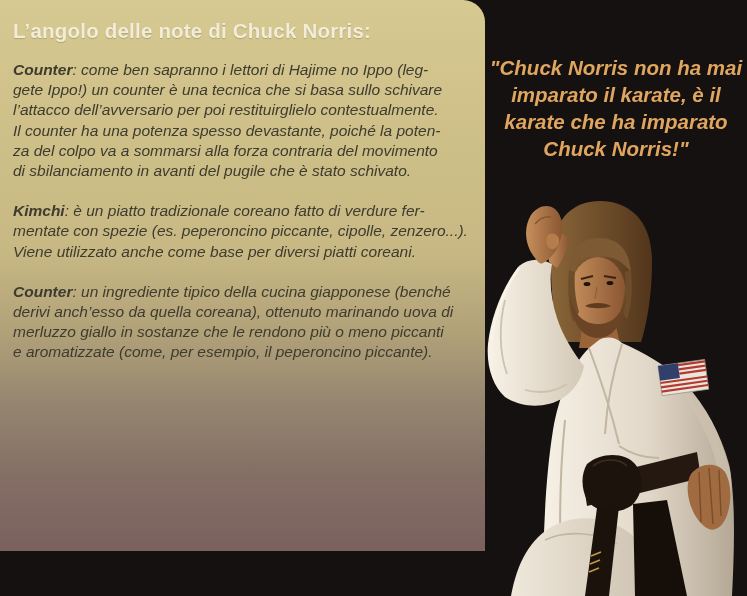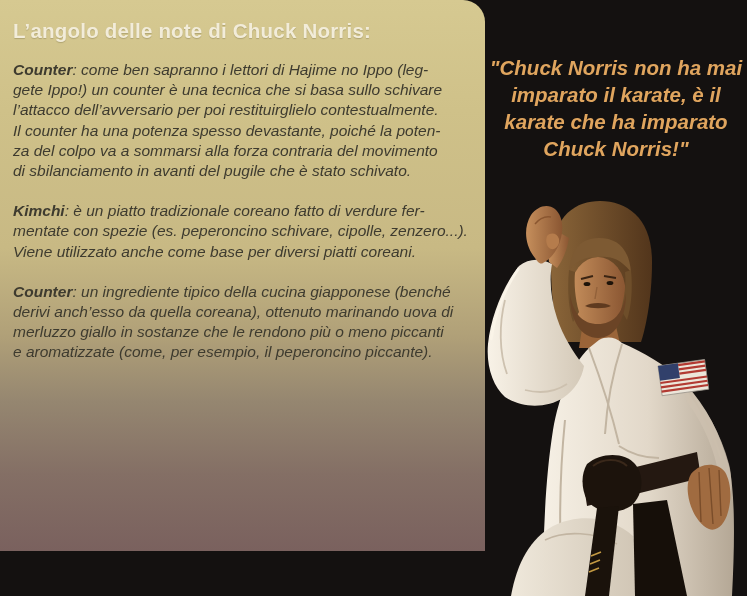--- a/index.html
+++ b/index.html
@@ -56,21 +56,21 @@
   <h1 class="page-title">L’angolo delle note di Chuck Norris:</h1>
 
   <p class="note"><span class="term">Counter</span><span>: come ben sapranno i lettori di Hajime no Ippo (leg-
 gete Ippo!) un counter è una tecnica che si basa sullo schivare
 l’attacco dell’avversario per poi restituirglielo contestualmente.
 Il counter ha una potenza spesso devastante, poiché la poten-
 za del colpo va a sommarsi alla forza contraria del movimento
 di sbilanciamento in avanti del pugile che è stato schivato.</span></p>
 
   <p class="note"><span class="term">Kimchi</span><span>: è un piatto tradizionale coreano fatto di verdure fer-
-mentate con spezie (es. peperoncino schivare, cipolle, zenzero...).
+mentate con spezie (es. peperoncino piccante, cipolle, zenzero...).
 Viene utilizzato anche come base per diversi piatti coreani.</span></p>
 
   <p class="note"><span class="term">Counter</span><span>: un ingrediente tipico della cucina giapponese (benché
 derivi anch’esso da quella coreana), ottenuto marinando uova di
 merluzzo giallo in sostanze che le rendono più o meno piccanti
 e aromatizzate (come, per esempio, il peperoncino piccante).</span></p>
 </div>
 
 <div class="right-panel">
 

